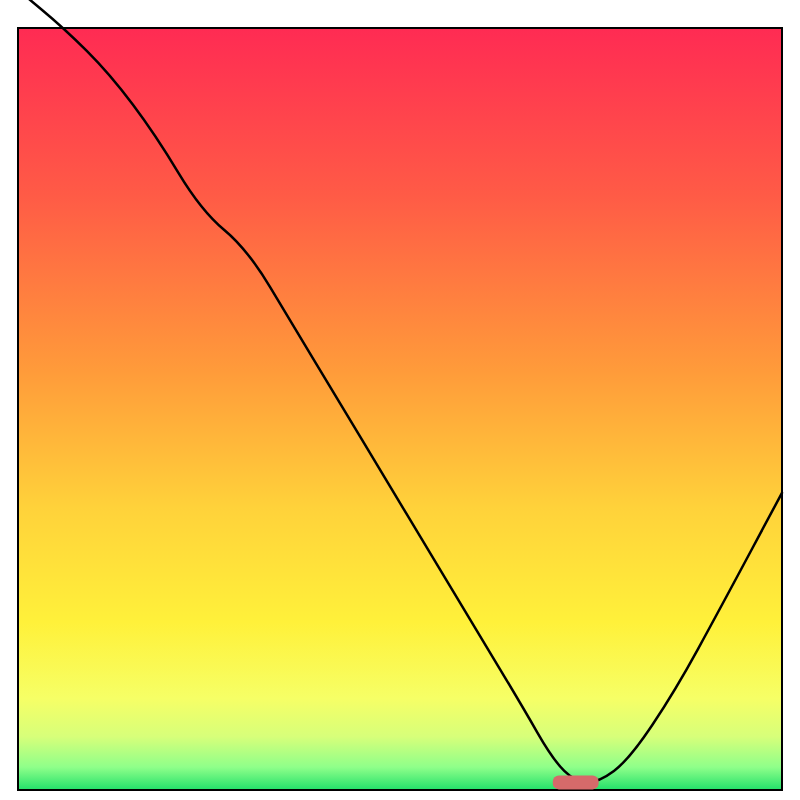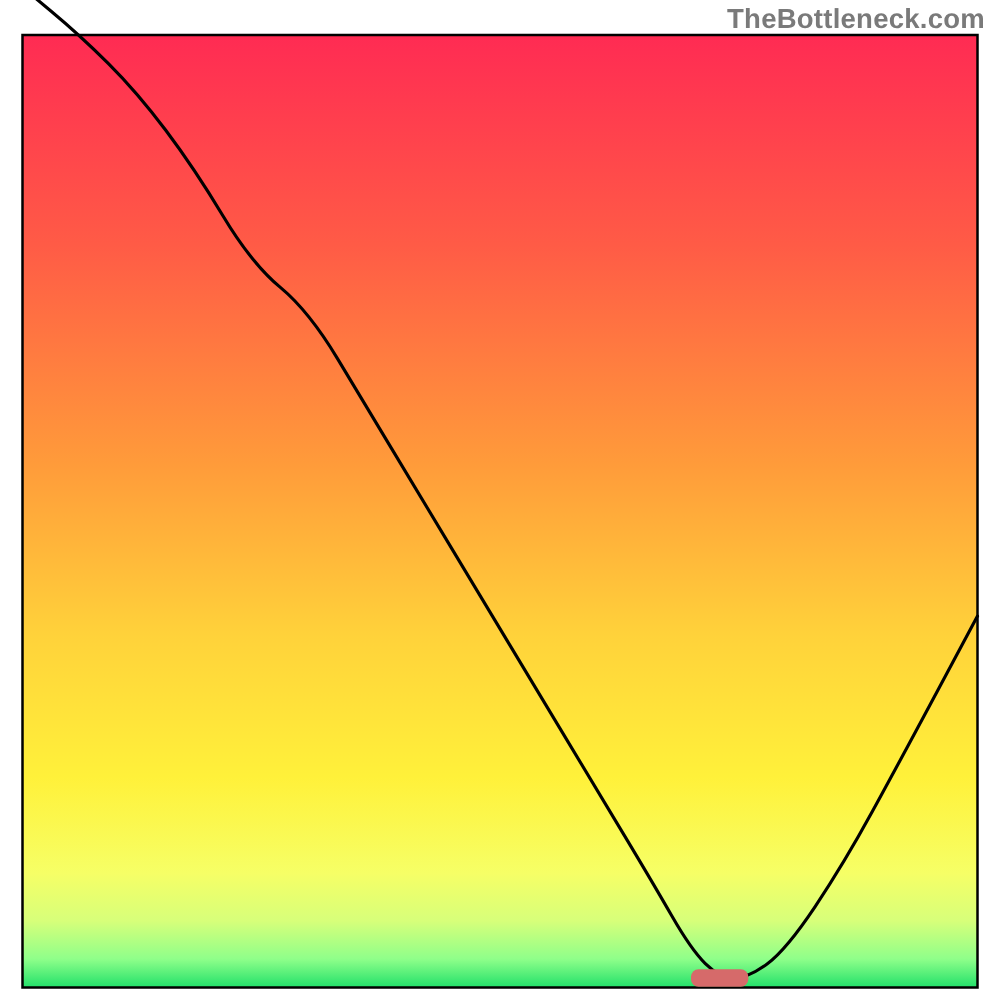--- a/index.html
+++ b/index.html
@@ -27,21 +27,20 @@
   svg {
     position: absolute;
     top: 0;
     left: 0;
   }
 </style>
 </head>
 <body>
 
 <div class="stage">
-  <div class="watermark">TheBottleneck.com</div>
 
   <svg id="chart-svg" width="800" height="800" viewBox="0 0 800 800">
     <defs>
       <linearGradient id="bg-grad" x1="0" y1="0" x2="0" y2="1">
           <stop offset="0%" stop-color="#ff2b53"></stop>
           <stop offset="22%" stop-color="#ff5b46"></stop>
           <stop offset="45%" stop-color="#ff9b3a"></stop>
           <stop offset="63%" stop-color="#ffd23a"></stop>
           <stop offset="78%" stop-color="#fff13a"></stop>
           <stop offset="88%" stop-color="#f6ff66"></stop>

